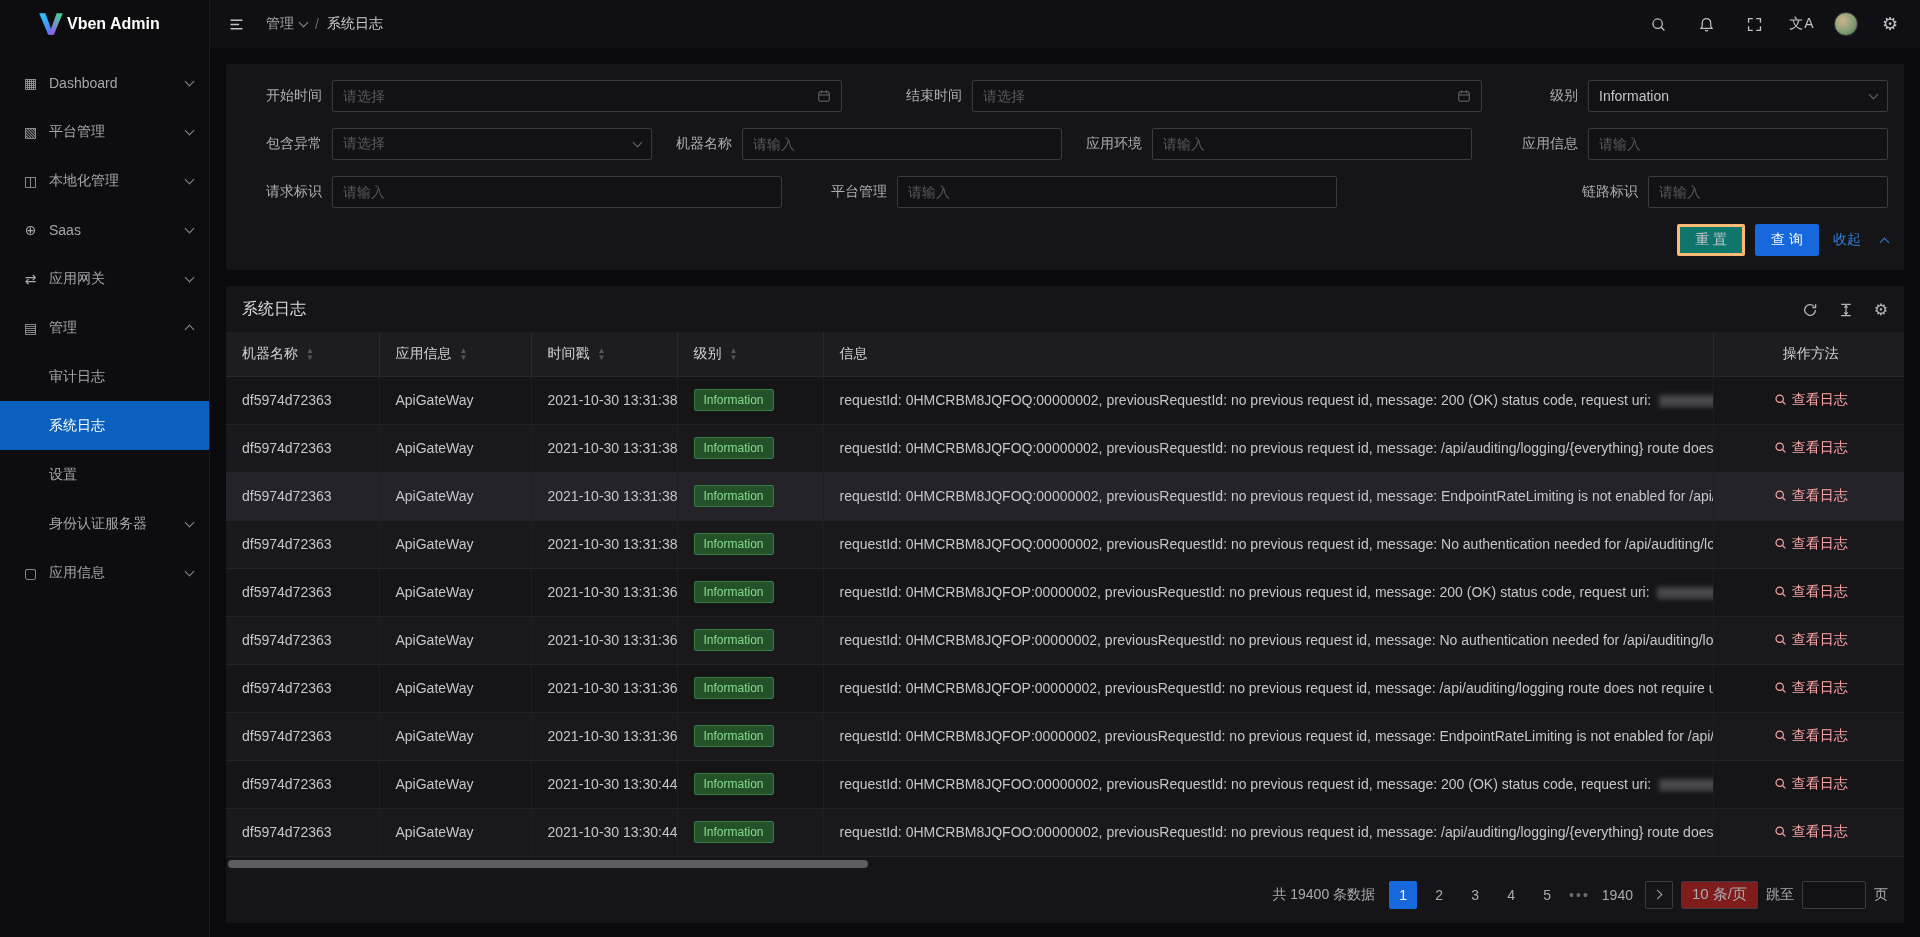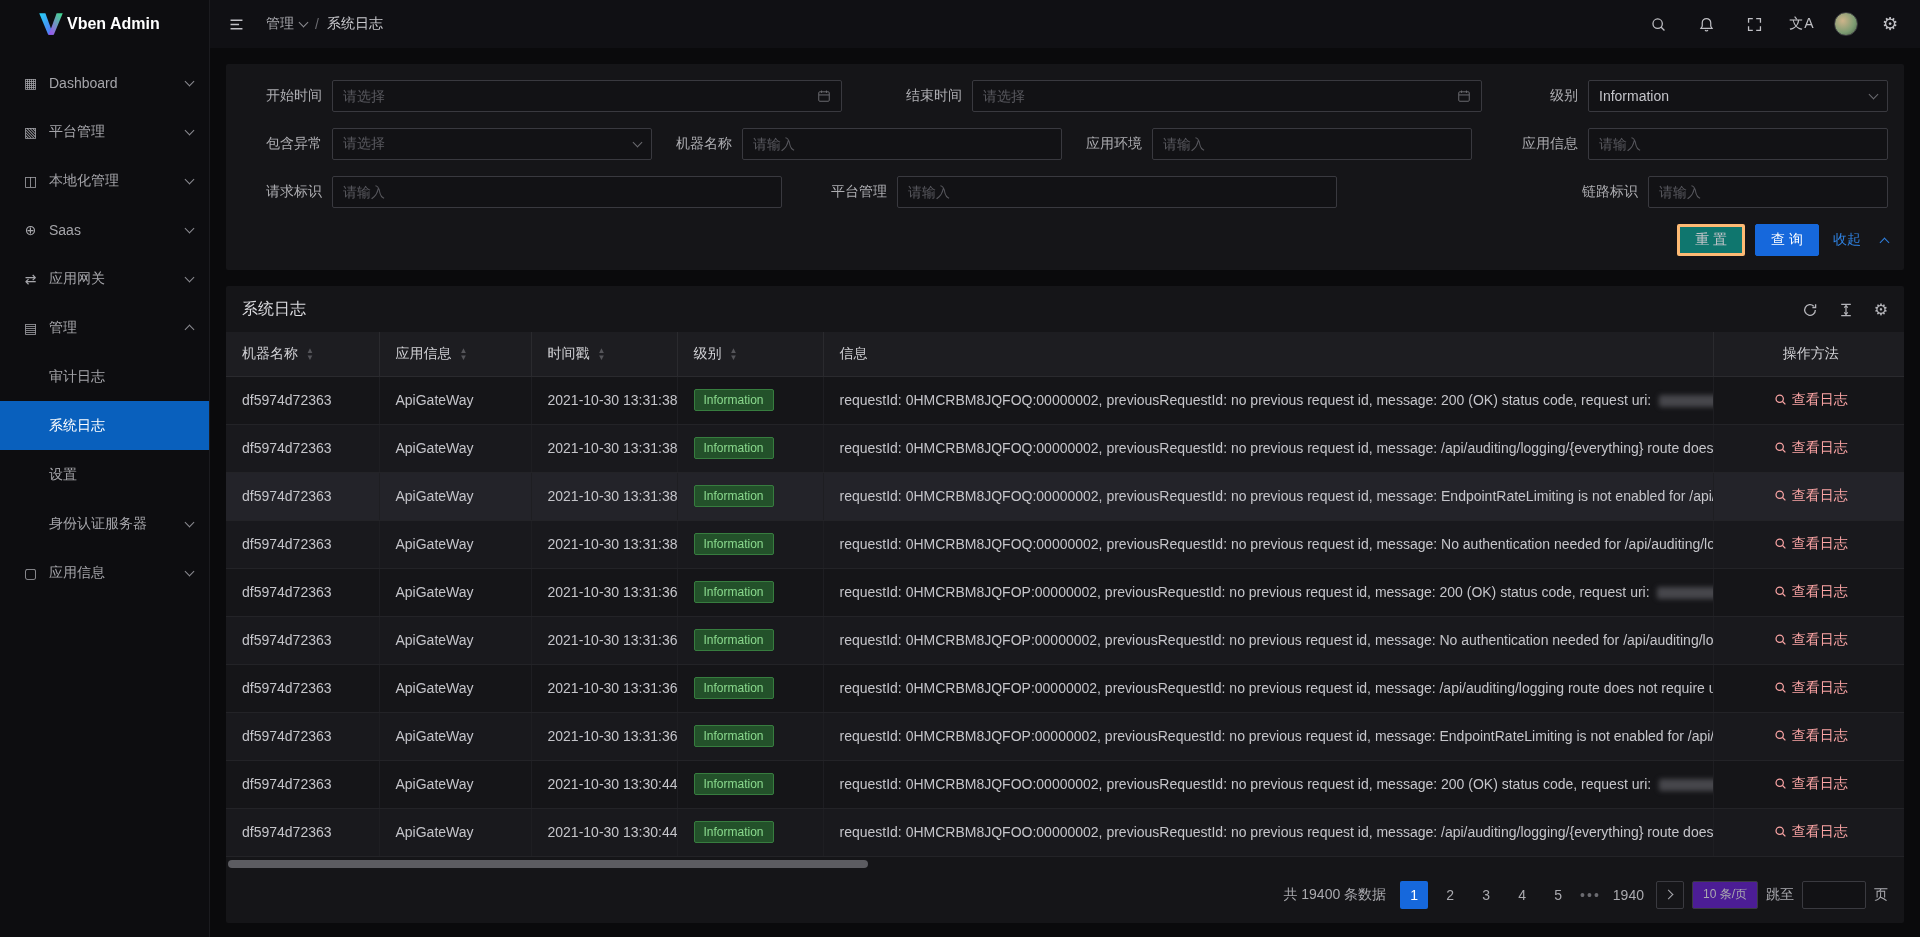--- a/index.html
+++ b/index.html
@@ -93,21 +93,21 @@
 
   
   .pagination { display:flex; align-items:center; justify-content:flex-end; gap:8px; padding:12px 16px 14px; color:#aaaaaf; }
   .pg-total { margin-right:6px; }
   .pg-pages { display:flex; align-items:center; gap:8px; }
   .pg-page { min-width:28px; height:28px; padding:0 4px; display:inline-flex; align-items:center; justify-content:center; border-radius:2px; cursor:pointer; color:#aaaaaf; }
   .pg-page.active { background:#1668dc; color:#ffffff; }
   .pg-dots { color:#6b6b70; letter-spacing:2px; cursor:pointer; }
   .pg-next { width:28px; height:28px; border:1px solid #3a3a40; border-radius:2px; display:inline-flex; align-items:center; justify-content:center; cursor:pointer; }
   .chev-right { width:7px; height:7px; border-right:1.3px solid #aaaaaf; border-bottom:1.3px solid #aaaaaf; transform:rotate(-45deg); margin-left:-3px; }
-  .pg-size { height:28px; border:1px solid #3a3a40; border-radius:2px; padding:0 10px; display:inline-flex; align-items:center; font-size:12px; cursor:pointer; background:#4c1d95; }
+  .pg-size { height:28px; border:1px solid #3a3a40; border-radius:2px; padding:0 10px; display:inline-flex; align-items:center; font-size:15px; cursor:pointer; background:#7f1d1d; }
   .pg-jump { display:inline-flex; align-items:center; gap:8px; }
   .pg-input { width:64px; height:28px; border:1px solid #3a3a40; background:#121215; border-radius:2px; color:#c5c5ca; padding:0 6px; font:inherit; outline:none; }
 </style>
 </head>
 <body>
 
 <div class="app">
 
   <aside class="sidebar">
     <div class="logo">

